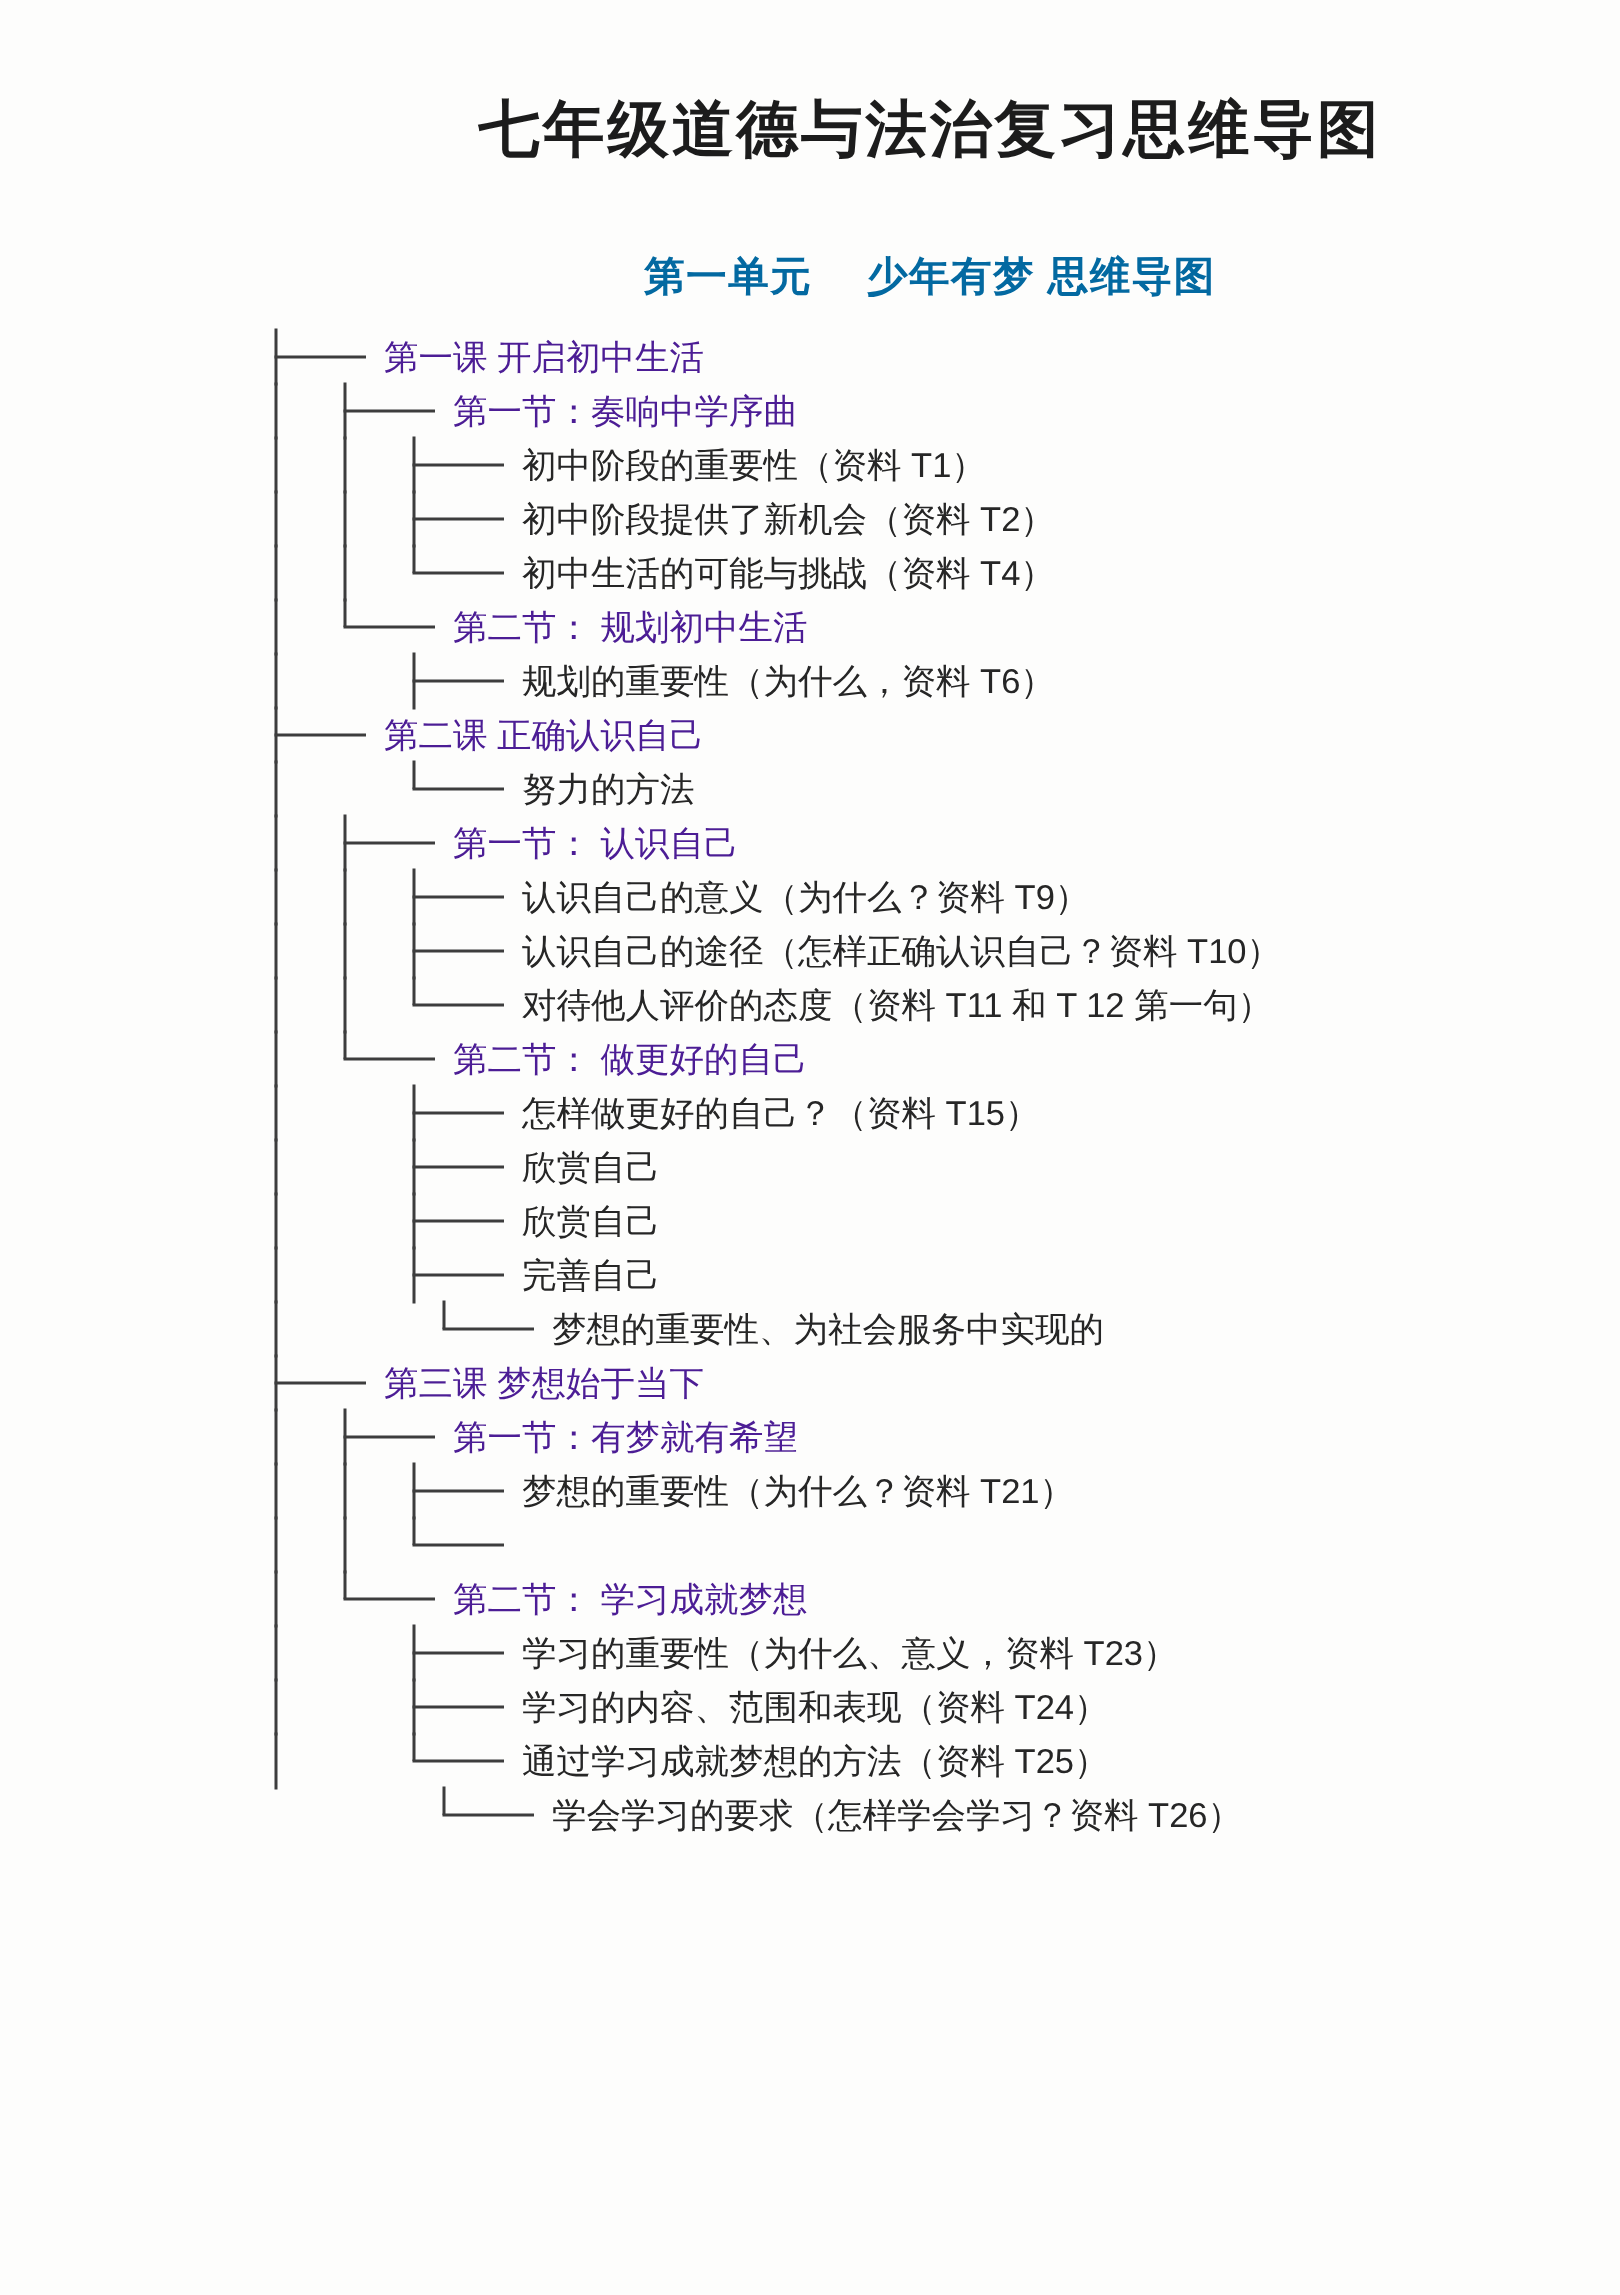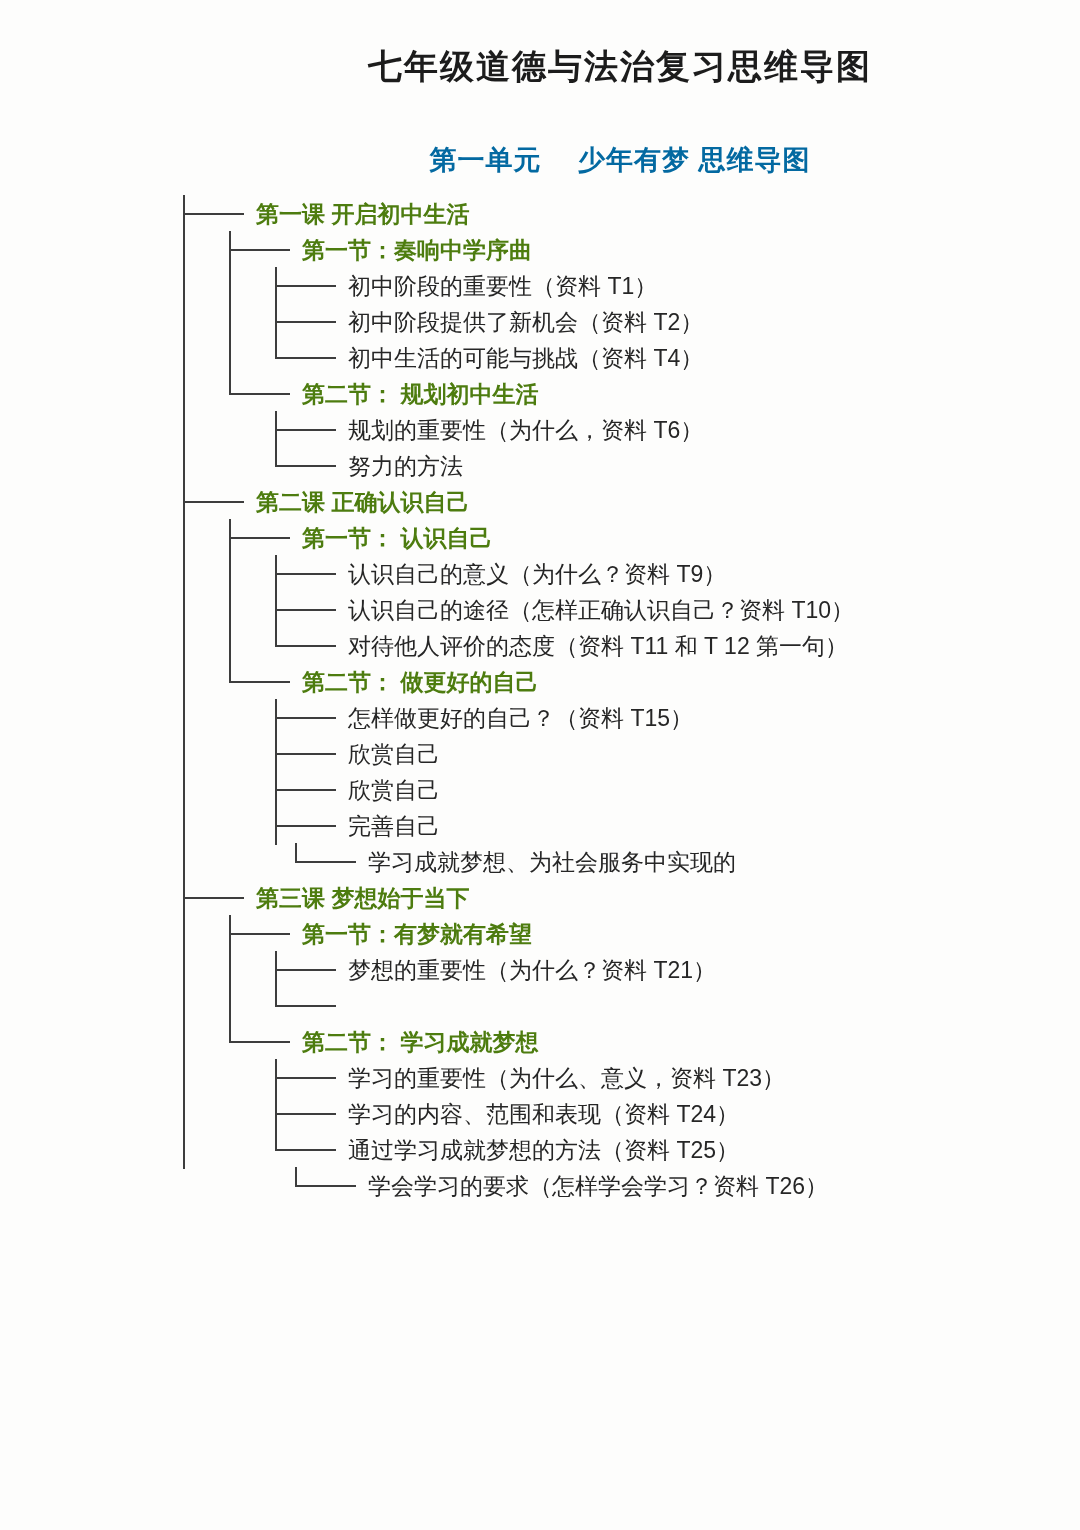--- a/index.html
+++ b/index.html
@@ -7,22 +7,22 @@
   .page{
     position:relative;
     width:1080px;height:1530px;
     margin:0 auto;
     background:#fdfdfc;
     color:#222;
     overflow:hidden;
   }
   .header{margin-left:190px;width:860px;text-align:center;}
   .title{
-    padding-top:44px;
-    font-size:34px;
+    padding-top:59px;
+    font-size:41px;
     font-weight:700;
     letter-spacing:2px;
     color:#1c1c1c;
   }
   .subtitle{
     margin-top:52px;
     font-size:27px;
     font-weight:700;
     letter-spacing:1px;
     color:#0369a1;
@@ -30,21 +30,21 @@
   .tree{
     margin:18px 0 0 183px;
   }
   .row{
     display:flex;
     align-items:center;
     height:36px;
     font-size:23px;
     color:#262626;
   }
-  .row.bold .txt{font-weight:700;color:#4d7c0f;}
+  .row.bold .txt{font-weight:400;color:#4c1d95;}
   .cell{flex:none;height:100%;position:relative;}
   .cell.bar,.cell.space{width:46px;}
   .cell.gap{width:20px;}
   .cell.branch,.cell.last{width:68px;}
   .cell.bar::before{
     content:"";position:absolute;left:0;top:-1px;bottom:-1px;
     border-left:2px solid #3d3d3d;
   }
   .cell.branch::before{
     content:"";position:absolute;left:0;top:-1px;bottom:-1px;
@@ -103,31 +103,31 @@
         <span class="cell bar"></span>
         <span class="cell last"></span>
         <span class="txt">第二节： 规划初中生活</span>
       </div>
       <div class="row">
         <span class="cell bar"></span>
         <span class="cell space"></span>
         <span class="cell branch"></span>
         <span class="txt">规划的重要性（为什么，资料 T6）</span>
       </div>
+      <div class="row bold">
+        <span class="cell branch"></span>
+        <span class="txt">第二课  正确认识自己</span>
+      </div>
       <div class="row">
         <span class="cell bar"></span>
         <span class="cell space"></span>
         <span class="cell last"></span>
         <span class="txt">努力的方法</span>
       </div>
       <div class="row bold">
-        <span class="cell branch"></span>
-        <span class="txt">第二课  正确认识自己</span>
-      </div>
-      <div class="row bold">
         <span class="cell bar"></span>
         <span class="cell branch"></span>
         <span class="txt">第一节：  认识自己</span>
       </div>
       <div class="row">
         <span class="cell bar"></span>
         <span class="cell bar"></span>
         <span class="cell branch"></span>
         <span class="txt">认识自己的意义（为什么？资料 T9）</span>
       </div>
@@ -170,21 +170,21 @@
         <span class="cell bar"></span>
         <span class="cell space"></span>
         <span class="cell branch"></span>
         <span class="txt">完善自己</span>
       </div>
       <div class="row">
         <span class="cell bar"></span>
         <span class="cell space"></span>
         <span class="cell gap"></span>
         <span class="cell last"></span>
-        <span class="txt">学习成就梦想、为社会服务中实现的</span>
+        <span class="txt">梦想的重要性、为社会服务中实现的</span>
       </div>
       <div class="row bold">
         <span class="cell branch"></span>
         <span class="txt">第三课  梦想始于当下</span>
       </div>
       <div class="row bold">
         <span class="cell bar"></span>
         <span class="cell branch"></span>
         <span class="txt">第一节：有梦就有希望</span>
       </div>

